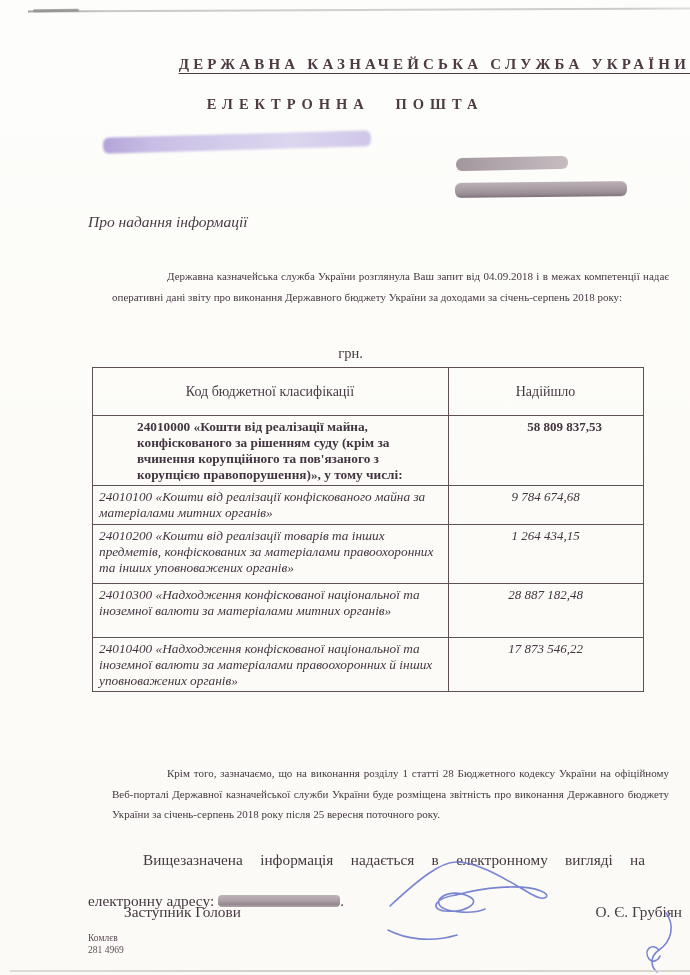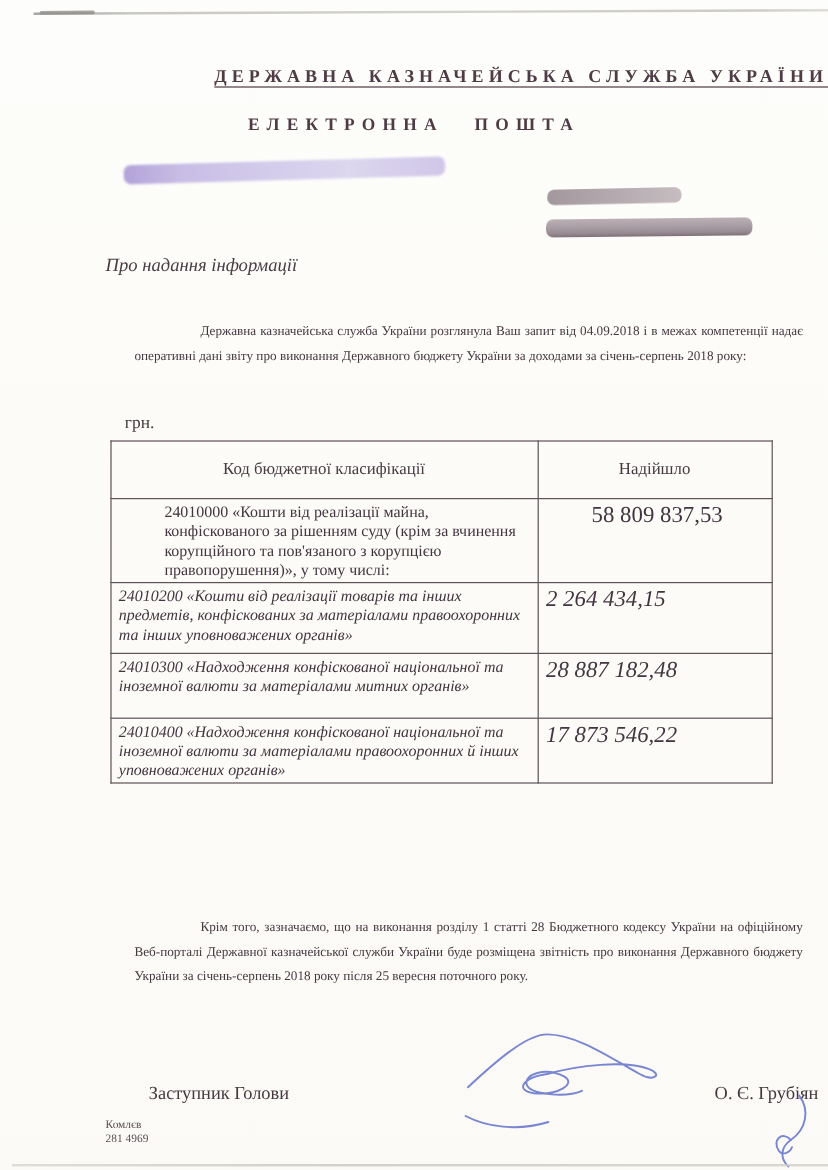--- a/index.html
+++ b/index.html
@@ -58,40 +58,40 @@
     font-style:italic;font-size:15.5px;color:#4a3c45;
   }
   .para{
     position:absolute;left:88px;width:557px;
     font-size:11px;line-height:20.5px;
     text-align:justify;color:#453841;margin-left:24px;
   }
   .para-indent{text-indent:55px;}
   .p-intro{top:266px;}
   .currency-note{
-    position:absolute;left:104px;top:345px;width:557px;
-    text-align:left;font-size:14.5px;color:#453841;
+    position:absolute;left:72px;top:345px;width:557px;
+    text-align:center;font-size:14.5px;color:#453841;
   }
   table.budget{
     position:absolute;left:92px;top:367px;width:551px;
     border-collapse:collapse;table-layout:fixed;
   }
   table.budget col.c1{width:356px;}
   table.budget col.c2{width:195px;}
   table.budget th,table.budget td{
     border:1.4px solid #5d5057;vertical-align:top;
     padding:3px 7px 2px 6px;
   }
   table.budget th{
     font-weight:normal;font-size:14px;text-align:center;
     vertical-align:middle;height:42px;color:#473a43;
   }
   td.code{font-size:13.3px;line-height:16px;text-align:left;color:#423540;}
-  td.amount{font-size:19px;text-align:left;white-space:nowrap;color:#423540;}
-  tr.row-bold td{font-weight:normal;padding-left:44px;}
+  td.amount{font-size:13px;text-align:center;white-space:nowrap;color:#423540;}
+  tr.row-bold td{font-weight:bold;padding-left:44px;}
   tr.row-italic td{font-style:italic;}
   .p-portal{top:763px;font-family:Liberation Serif, serif;}
   .closing{position:absolute;left:88px;top:850px;width:557px;font-size:15.3px;line-height:20.5px;color:#453841;}
   .closing .force-justify{display:block;text-align:justify;}
   .closing .force-justify::after{content:"";display:inline-block;width:100%;}
   .redaction-email{
     display:inline-block;vertical-align:-1px;
     width:122px;height:12px;margin-left:4px;border-radius:4px;
     background:linear-gradient(180deg,#b8aeb3 0%,#a2969d 50%,#8c7e87 78%,#a89ca3 100%);
     filter:blur(.4px);opacity:.9;
@@ -138,36 +138,44 @@
         <th>Код бюджетної класифікації</th>
         <th>Надійшло</th>
       </tr>
     </thead>
     <tbody>
       <tr class="row-bold">
         <td class="code" style="height:64px;">24010000 «Кошти від реалізації майна, конфіскованого за рішенням суду (крім за вчинення корупційного та пов'язаного з корупцією правопорушення)», у тому числі:</td>
         <td class="amount">58 809 837,53</td>
       </tr>
       <tr class="row-italic">
+        <td class="code" style="height:33px;">24010100 «Кошти від реалізації конфіскованого майна за матеріалами митних органів»</td>
+        <td class="amount">9 784 674,68</td>
+      </tr>
+      <tr class="row-italic">
         <td class="code" style="height:53px;">24010200 «Кошти від реалізації товарів та інших предметів, конфіскованих за матеріалами правоохоронних та інших уповноважених органів»</td>
-        <td class="amount">2 264 434,15</td>
+        <td class="amount">1 264 434,15</td>
       </tr>
       <tr class="row-italic">
         <td class="code" style="height:48px;">24010300 «Надходження конфіскованої національної та іноземної валюти за матеріалами митних органів»</td>
         <td class="amount">28 887 182,48</td>
       </tr>
       <tr class="row-italic">
         <td class="code" style="height:44px;">24010400 «Надходження конфіскованої національної та іноземної валюти за матеріалами правоохоронних й інших уповноважених органів»</td>
         <td class="amount">17 873 546,22</td>
       </tr>
     </tbody>
   </table>
 
   <div class="para para-indent p-portal">Крім того, зазначаємо, що на виконання розділу 1 статті 28 Бюджетного кодексу України на офіційному Веб-порталі Державної казначейської служби України буде розміщена звітність про виконання Державного бюджету України за січень-серпень 2018 року після 25 вересня поточного року.</div>
 
+  <div class="closing">
+    <span class="force-justify" style="text-indent:55px;">Вищезазначена інформація надається в електронному вигляді на</span>
+    <span>електронну адресу:</span><span class="redaction-email"></span><span>.</span>
+  </div>
 
   <div class="sig-row">
     <span>Заступник Голови</span>
     <span>О. Є. Грубіян</span>
   </div>
 
   <svg class="sig-svg" width="315" height="122" viewBox="0 0 315 122">
     <g fill="none" stroke="#6b79cf" stroke-width="1.6" stroke-linecap="round" opacity="0.9">
       <path d="M15,53 C45,25 66,9 81,9 C106,9 136,30 158,42 C171,49 177,42 166,38 C146,30 106,35 81,42"></path>
       <path d="M81,42 C60,45 54,56 70,58 C90,60 106,50 95,44 C80,36 61,42 64,51 C67,59 96,62 110,56"></path>

